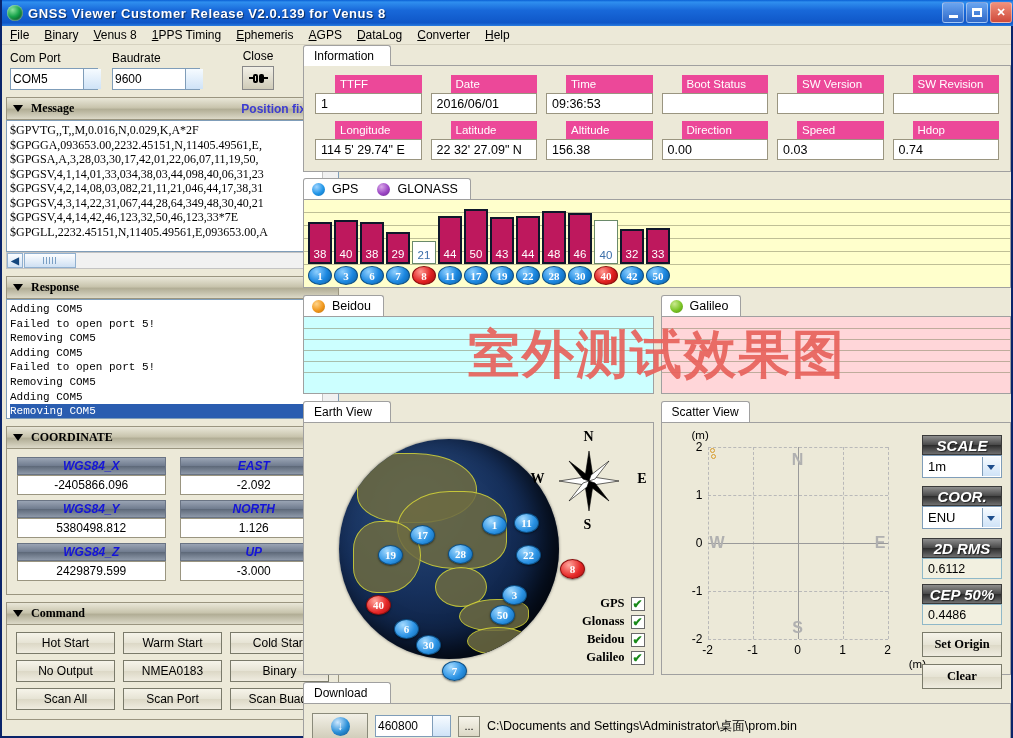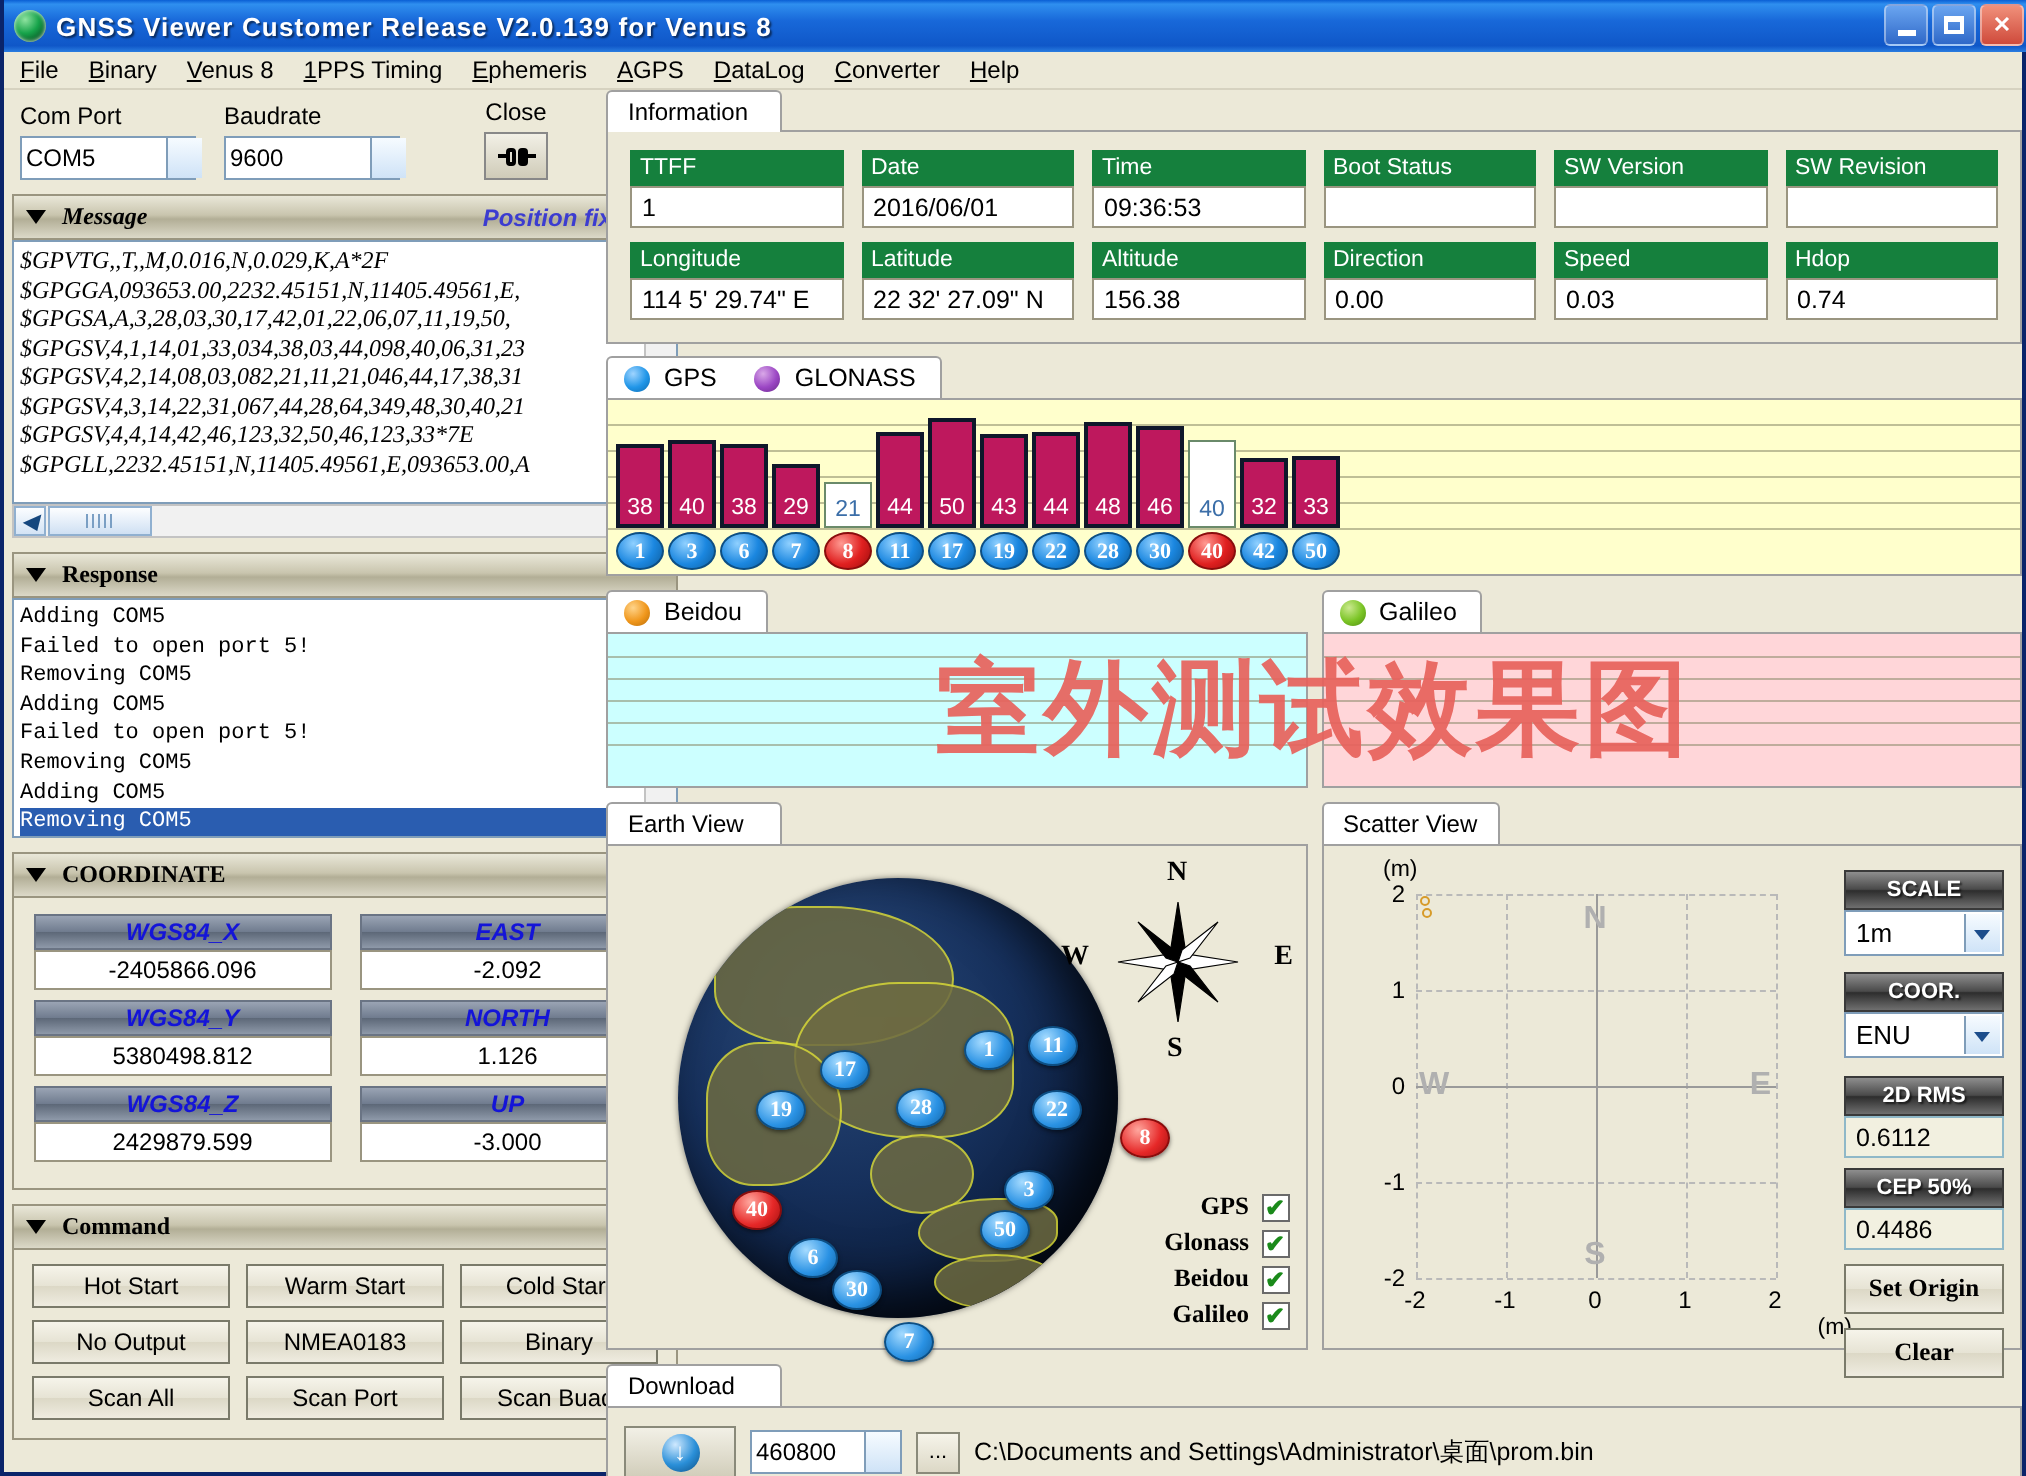--- a/index.html
+++ b/index.html
@@ -153,23 +153,24 @@
     height:21px; min-width:88px; padding:0 10px; background:#fff;
     border:1px solid #a0a0a0; border-bottom:none; font-size:12px;
     display:flex; align-items:center; color:#000;
     border-radius:3px 3px 0 0;
   }
   .tabcontent { border:1px solid #a0a0a0; background:#ece9d8; margin-top:-1px; }
 
   
   .info-grid { display:grid; grid-template-columns:repeat(6,1fr); gap:7px 9px; padding:9px 11px 11px; }
   .ifield .ih {
-    background:#15803d; color:#fff; font-size:11.5px; height:18px;
+    background:#ec4899; color:#fff; font-size:11.5px; height:18px;
     display:flex; align-items:center; padding-left:5px;
     font-family:"Liberation Sans", sans-serif;
+    margin-left:20px;
   }
   .ifield .iv { background:#fff; border:1px solid #9a9580; height:21px;
     display:flex; align-items:center; padding-left:5px; font-size:12.5px; color:#000; }
   .legend-tab { display:flex; height:21px; align-items:flex-end; }
   .legend-box { background:#fff; border:1px solid #a0a0a0; border-bottom:none;
     height:21px; display:flex; align-items:center; gap:7px; padding:0 12px 0 8px;
     border-radius:3px 3px 0 0; }
   .legend-box .dot { width:13px;height:13px;border-radius:50%; }
   .dot-gps { background:radial-gradient(circle at 35% 30%,#9fd4ff,#2196e8 55%,#0d6bb0); }
   .dot-glo { background:radial-gradient(circle at 35% 30%,#d9a8e8,#9b46c4 55%,#6a2a8a); }
@@ -245,22 +246,22 @@
     border-top:1px solid #9a9a9a; }
   .nsew { position:absolute; color:#b0b0b0; font-weight:bold; font-size:16px;
     font-family:"Liberation Sans",sans-serif; }
   .ticky { position:absolute; right:100%; margin-right:5px; transform:translateY(-50%);
     font-size:12px; color:#000; }
   .tickx { position:absolute; top:100%; margin-top:4px; transform:translateX(-50%);
     font-size:12px; color:#000; }
   .spt { position:absolute; width:5px;height:5px; border-radius:50%;
     border:1px solid #d79b2a; background:transparent; }
   .scat-ctl { position:absolute; right:8px; top:12px; width:80px; }
-  .ctl-head { height:20px; color:#fff; font-weight:bold;
-    font-size:11px; display:flex; align-items:center; justify-content:center;
+  .ctl-head { height:20px; color:#fff; font-style:italic; font-weight:bold;
+    font-size:15px; display:flex; align-items:center; justify-content:center;
     background:linear-gradient(to bottom,#8e8e8e 0%,#4a4a4a 48%,#2d2d2d 52%,#6f6f6f 100%);
     border:1px solid #3a3a3a; font-family:"Liberation Sans",sans-serif;
     text-shadow:1px 1px 1px rgba(0,0,0,.6); }
   .ctl-val { height:21px; background:#f2f0e0; border:1px solid #8fb8c8;
     display:flex; align-items:center; padding-left:5px; font-size:12.5px; }
   .ctl-sel { position:relative; height:23px; background:#fff; border:1px solid #7f9db9;
     display:flex; align-items:center; padding-left:5px; font-size:13px; }
   .ctl-sel::after { content:""; position:absolute; right:1px; top:1px; width:17px; bottom:1px;
     background:linear-gradient(to bottom,#f6fbff,#cfe3f7); border-left:1px solid #7f9db9; }
   .ctl-sel i.arr { position:absolute; right:6px; top:9px; width:0;height:0;
@@ -347,21 +348,21 @@
             <div class="plug">
               <i class="p1"></i>
                 <i class="p2"></i>
                 <i class="p3"></i>
                 <i class="p4"></i>
             </div>
           </div>
         </div>
       </div>
 
-      <div style="margin-top:7px;font-style:italic;">
+      <div style="margin-top:7px;">
         <div class="grp-head">
           <div class="tri"></div>
           <span>Message</span>
           <span class="status">Position fix 3D.</span>
         </div>
         <div class="textarea" style="height:132px;">
           <div class="msg-lines">
             <div>$GPVTG,,T,,M,0.016,N,0.029,K,A*2F</div>
             <div>$GPGGA,093653.00,2232.45151,N,11405.49561,E,</div>
             <div>$GPGSA,A,3,28,03,30,17,42,01,22,06,07,11,19,50,</div>

